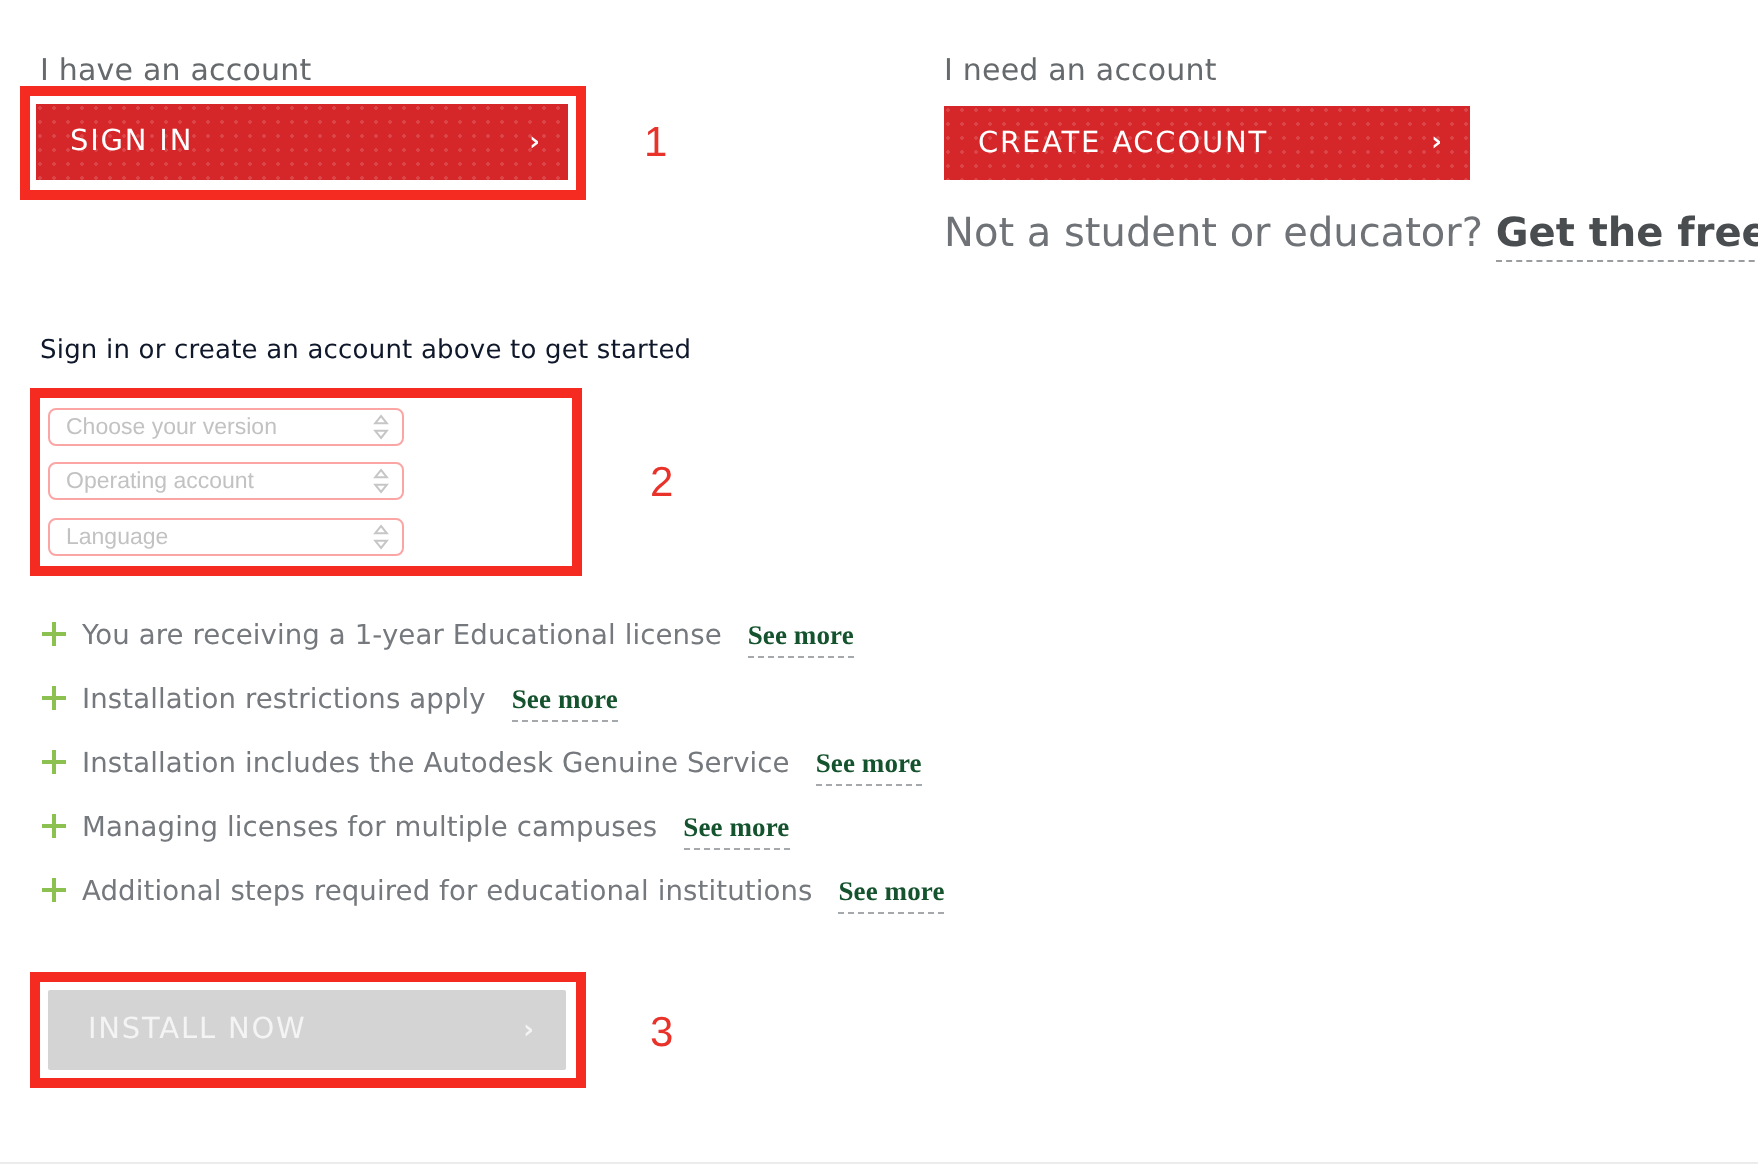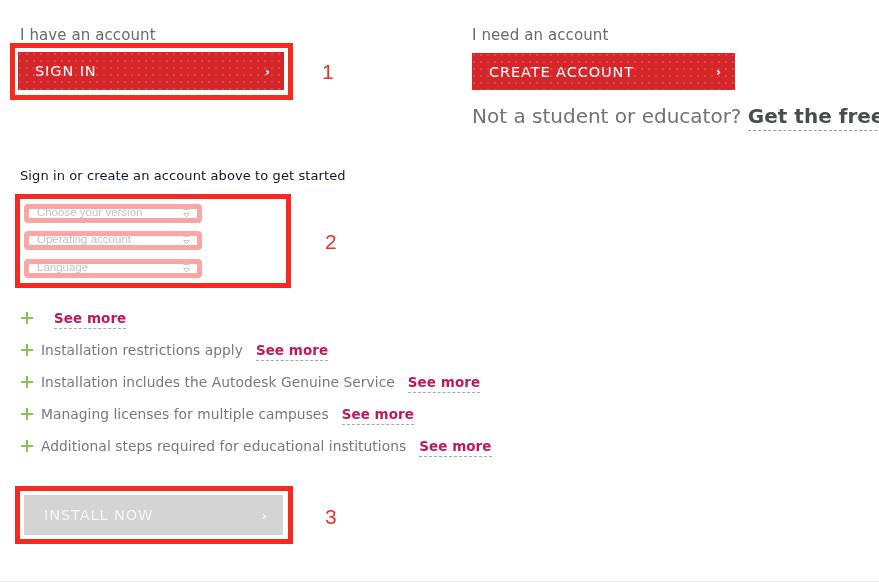--- a/index.html
+++ b/index.html
@@ -121,25 +121,25 @@
     width: 178px;
     height: 19px;
   }
   #select-version { top: 204px; }
   #select-os      { top: 231px; }
   #select-language{ top: 259px; }
 
   .select-box {
     position: absolute;
     inset: 0;
-    border: 5px solid #fca5a5;
+    border: 1px solid #fca5a5;
     border-radius: 4px;
     background: #ffffff;
     display: flex;
-    align-items: flex-end;
+    align-items: center;
     padding: 0 6px 0 8px;
     cursor: pointer;
   }
   .select-text {
     font-size: 11.5px;
     color: #c2c2c2;
     white-space: nowrap;
     flex: 1;
     font-family: "Liberation Sans", sans-serif;
   }
@@ -175,27 +175,28 @@
   .plus-icon::before { left: 0; top: 5px; width: 12px; height: 2.4px; }
   .plus-icon::after  { top: 0; left: 5px; height: 12px; width: 2.4px; }
 
   .feature-text {
     font-size: 13.8px;
     color: #75797d;
     letter-spacing: 0.05px;
   }
   .see-more {
     font-size: 13.5px;
-    color: #be185d;
+    color: #14532d;
     font-weight: bold;
     margin-left: 13px;
     border-bottom: 1px dashed #a6a9ac;
     padding-bottom: 2px;
     cursor: pointer;
     letter-spacing: 0.05px;
+    font-family: Liberation Serif, serif;
   }
 
   
   .annot-box {
     position: absolute;
     border: 5px solid #f52a20;
     pointer-events: none;
     background: transparent;
   }
   #annot-box-1 { left: 10px; top: 43px;  width: 283px; height: 57px; }
@@ -275,20 +276,21 @@
       <span class="select-text">Language</span>
       <svg class="select-arrows" viewBox="0 0 9 13">
         <path d="M4.5 1 L7.4 4.6 L1.6 4.6 Z" fill="none" stroke="#c6c6c6" stroke-width="1"></path>
         <path d="M4.5 12 L7.4 8.4 L1.6 8.4 Z" fill="none" stroke="#c6c6c6" stroke-width="1"></path>
       </svg>
     </div>
   </div>
 
   <div class="feature-row" style="top:310px;">
     <span class="plus-icon"></span>
+    <span class="feature-text">You are receiving a 1-year Educational license</span>
     <span class="see-more">See more</span>
   </div>
 
   <div class="feature-row" style="top:342px;">
     <span class="plus-icon"></span>
     <span class="feature-text">Installation restrictions apply</span>
     <span class="see-more">See more</span>
   </div>
 
   <div class="feature-row" style="top:374px;">

